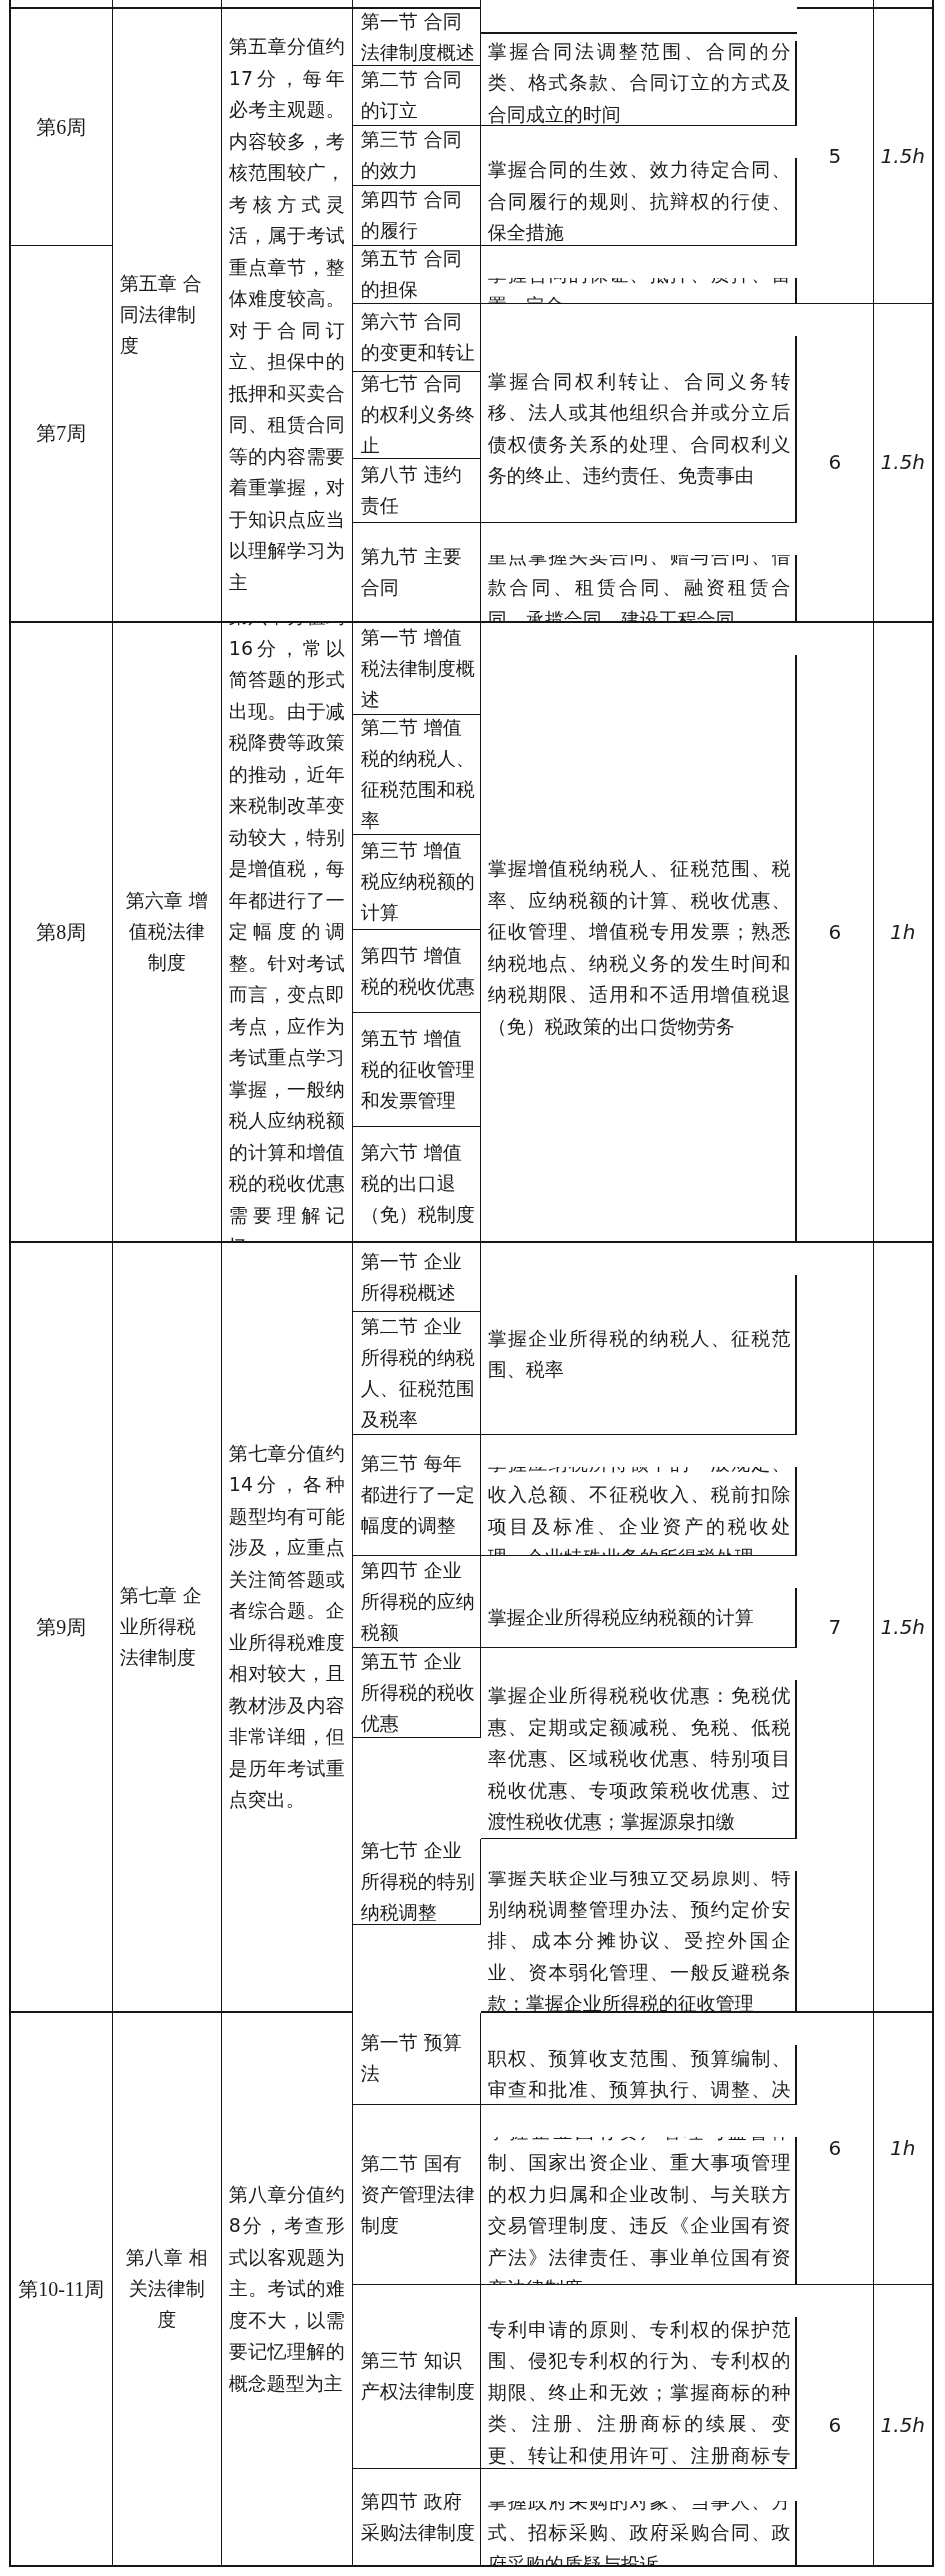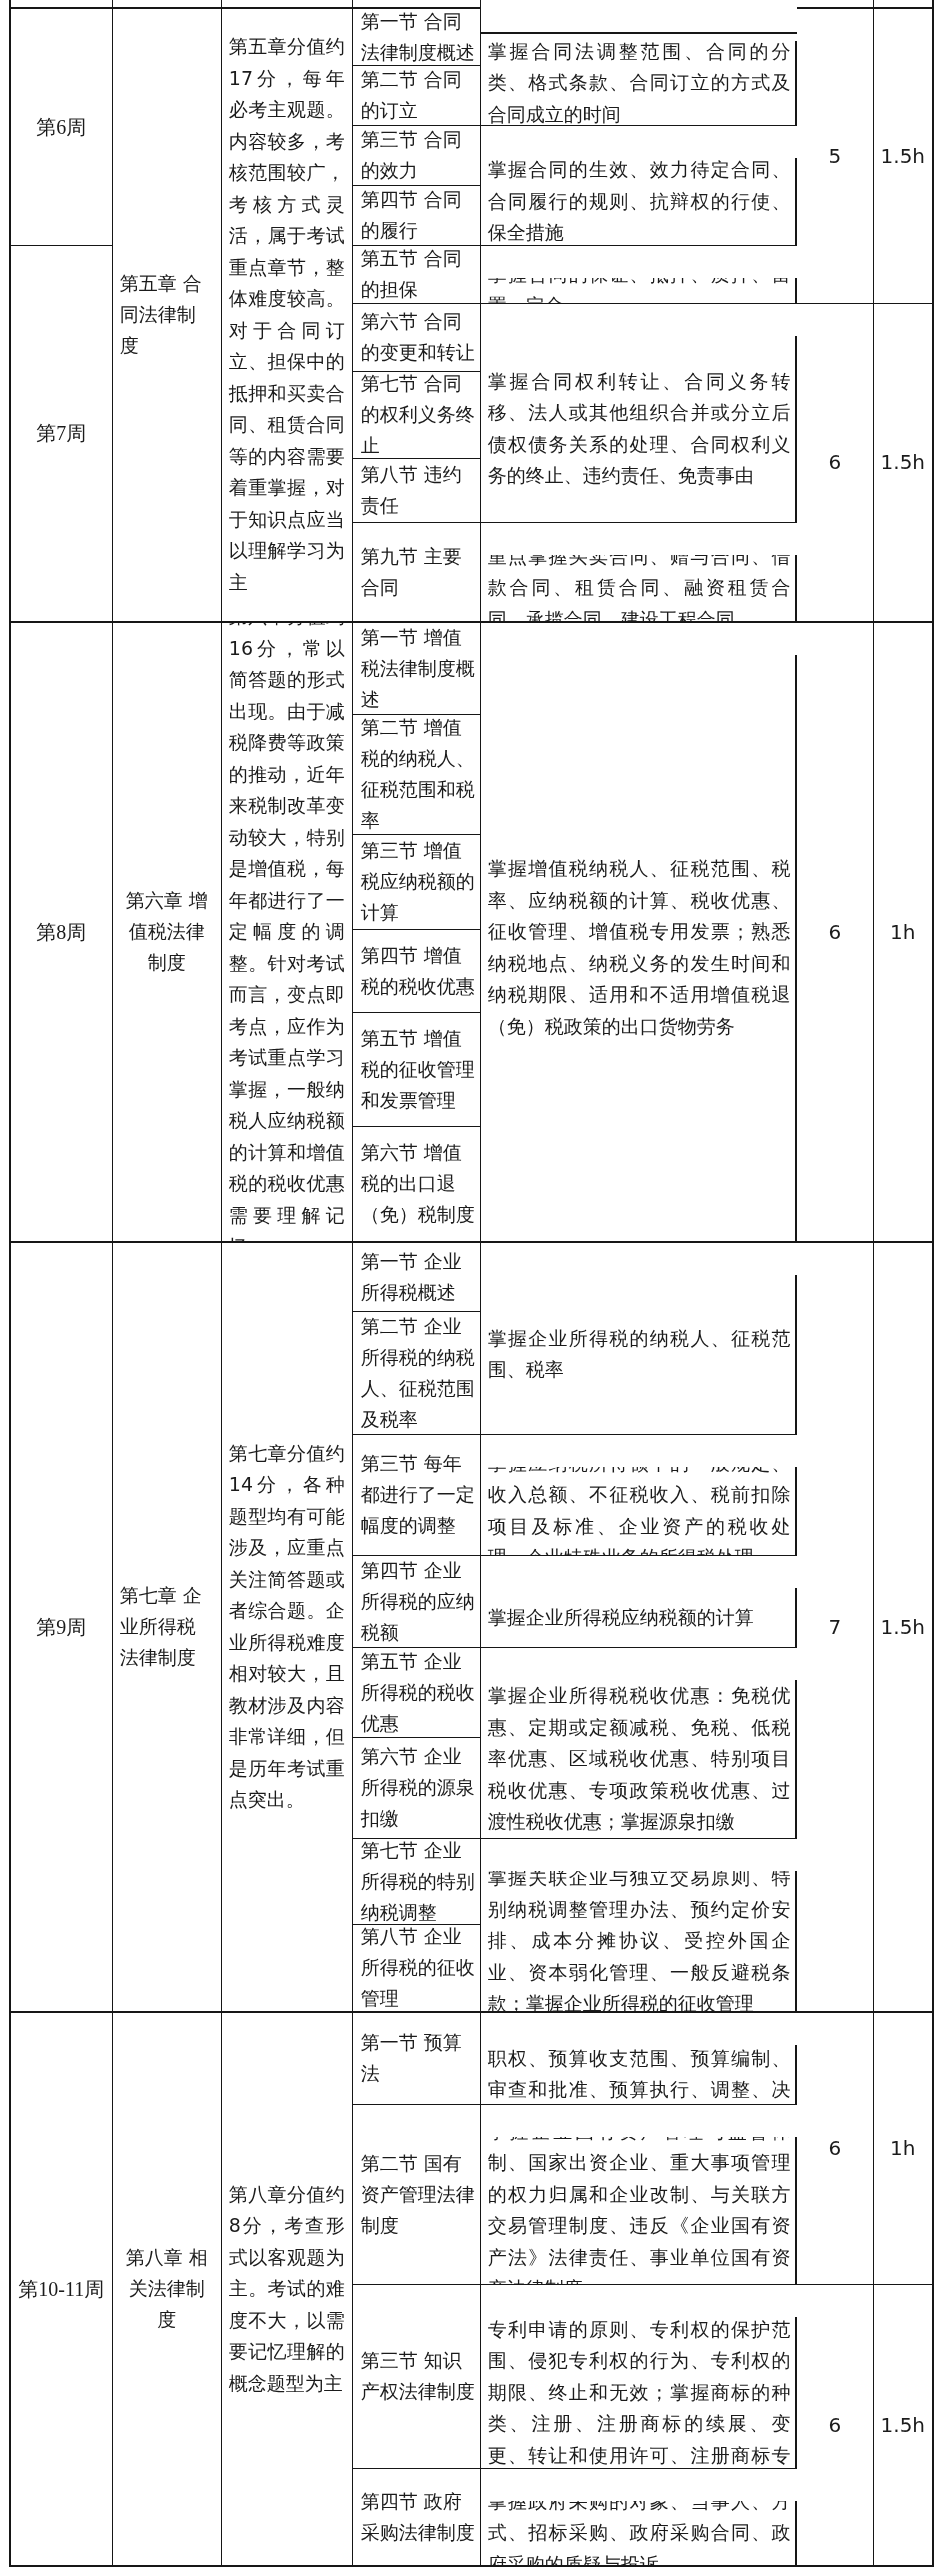--- a/index.html
+++ b/index.html
@@ -16,21 +16,21 @@
   .cell{
     border-right:1.8px solid #161616;
     border-bottom:1.8px solid #161616;
     overflow:hidden;
     display:flex;align-items:center;
     font-size:19px;
   }
   .ctr{justify-content:center;text-align:center;}
   .tb{border-bottom-width:2.6px;}
   .rr{border-right-width:2.6px;margin-top:32px;}
-  .re{border-right-width:2.6px;}
+  .re{border-right-width:2.6px;font-style:italic;}
   .t{width:100%;}
   .desc-t{padding:3.5px 7px;line-height:31.5px;text-align:justify;}
   .sec-t{padding:1.8px 3.5px 1.8px 7.9px;line-height:31px;text-align:left;}
   .sp-t{padding:3.5px 4.4px 3.5px 7px;line-height:31.5px;text-align:justify;}
   .wk-t{line-height:26px;font-size:20px;font-family:Liberation Serif, serif;}
   .num-t{line-height:26px;font-size:20px;}
 </style>
 </head>
 <body>
 
@@ -139,29 +139,23 @@
     </div>
   <div class="cell" style="grid-area:19/4/20/5">
       <div class="t sec-t">第三节 每年都进行了一定幅度的调整</div>
     </div>
   <div class="cell" style="grid-area:20/4/21/5">
       <div class="t sec-t">第四节 企业所得税的应纳税额</div>
     </div>
   <div class="cell" style="grid-area:21/4/22/5">
       <div class="t sec-t">第五节 企业所得税的税收优惠</div>
     </div>
-  <div class="cell" style="grid-area:22/4/23/5">
-      <div class="t sec-t">第六节 企业所得税的源泉扣缴</div>
-    </div>
   <div class="cell" style="grid-area:23/4/24/5">
       <div class="t sec-t">第七节 企业所得税的特别纳税调整</div>
     </div>
-  <div class="cell tb" style="grid-area:24/4/25/5">
-      <div class="t sec-t">第八节 企业所得税的征收管理</div>
-    </div>
   <div class="cell" style="grid-area:25/4/26/5">
       <div class="t sec-t">第一节 预算法</div>
     </div>
   <div class="cell" style="grid-area:26/4/27/5">
       <div class="t sec-t">第二节 国有资产管理法律制度</div>
     </div>
   <div class="cell" style="grid-area:27/4/28/5">
       <div class="t sec-t">第三节 知识产权法律制度</div>
     </div>
   <div class="cell tb" style="grid-area:28/4/29/5">

